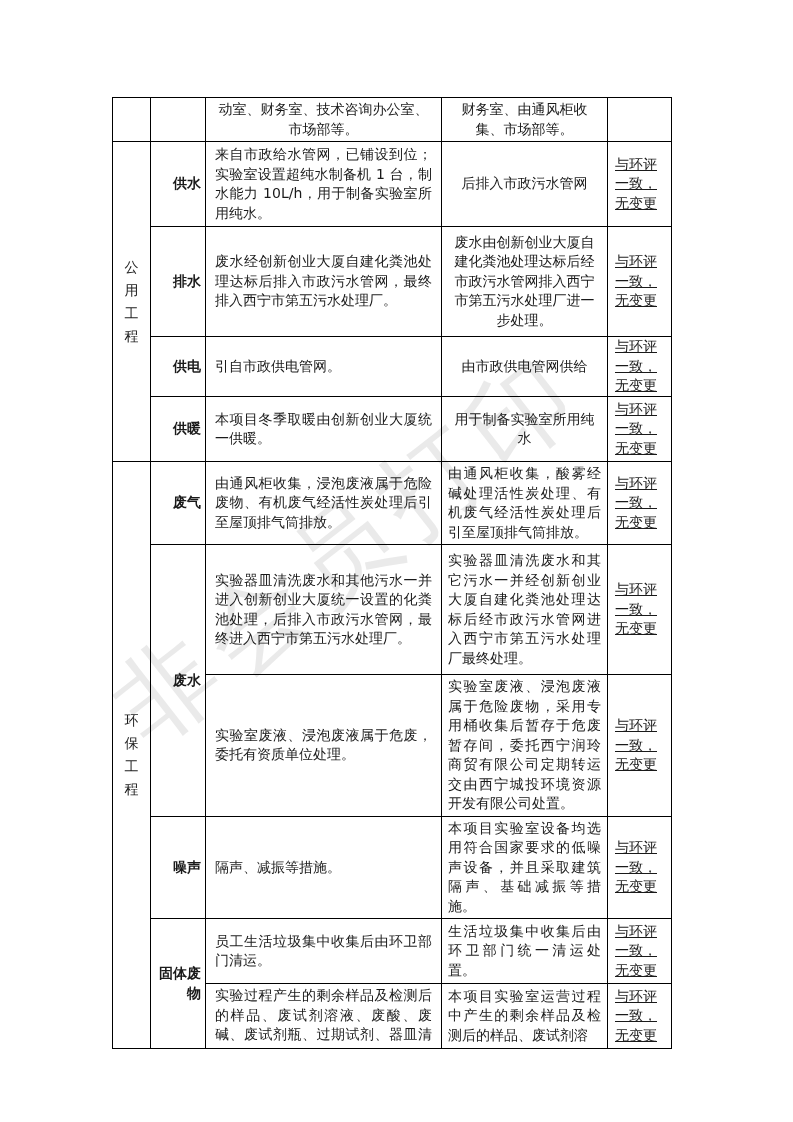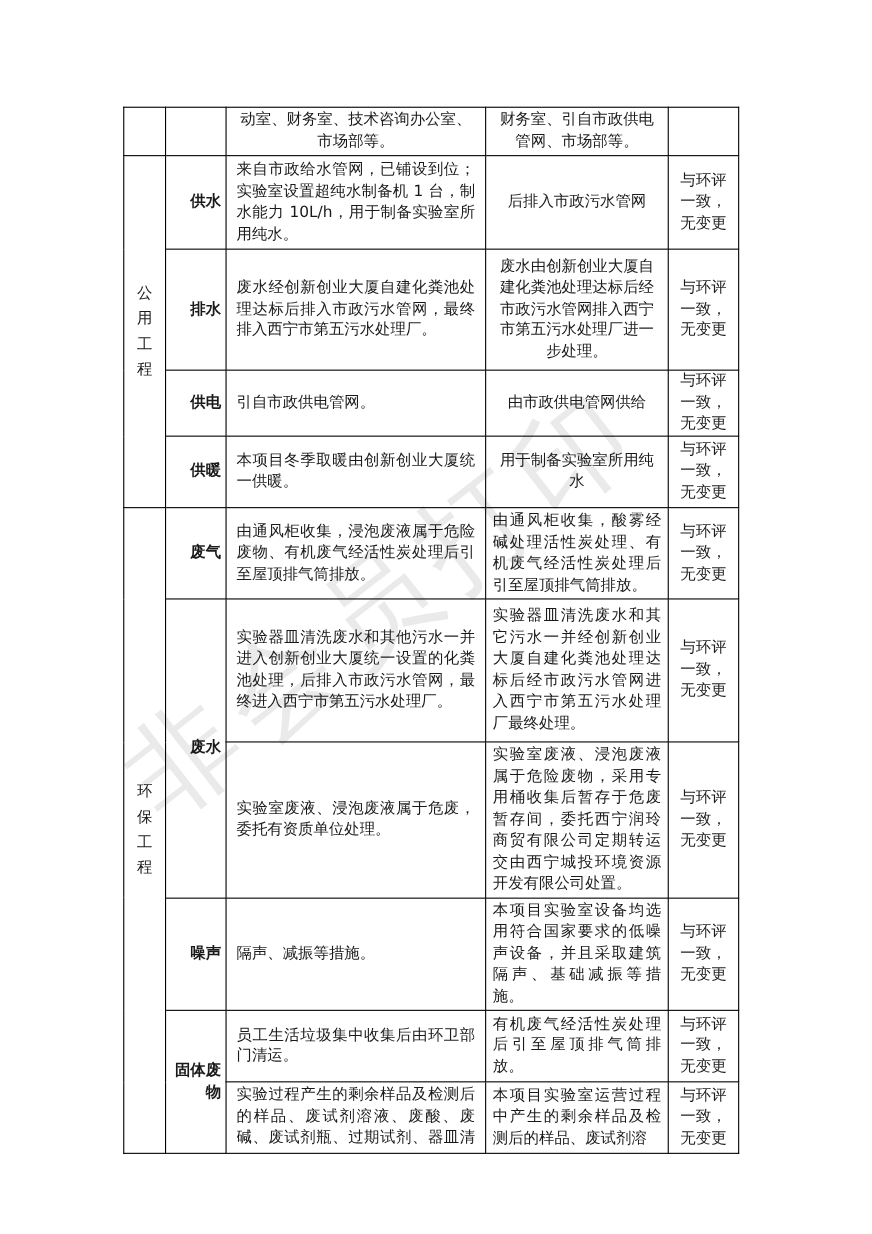--- a/index.html
+++ b/index.html
@@ -47,21 +47,21 @@
     display:inline-block;
     width:15px;
     line-height:23px;
     word-break:break-all;
     text-align:center;
   }
   td.item { text-align:right; line-height:19px; padding:0 4px; word-break:break-all;font-weight:bold; }
   td.orig { text-align:justify; padding:2px 9px; }
   td.actual { text-align:justify; padding:2px 6px; }
   td.c { text-align:center; }
-  td.status { padding:0 7px; line-height:18px; text-align:center; }
+  td.status { padding:0 7px; line-height:18px; text-align:left;text-decoration:underline; }
   td.top { vertical-align:top; }
   td.top .ct { max-height:60px; overflow:hidden; }
   
   tr.r0  { height:40px; }
   tr.r1  { height:85px; }
   tr.r2  { height:110px; }
   tr.r3  { height:60px; }
   tr.r4  { height:65px; }
   tr.r5  { height:81px; }
   tr.r6  { height:130px; }
@@ -84,21 +84,21 @@
         <col style="width:236px">
         <col style="width:166px">
         <col style="width:64px">
     </colgroup>
 
     <tbody>
         <tr class="r0">
       <td class="cat"></td>
       <td class="item"></td>
       <td class="orig c">动室、财务室、技术咨询办公室、市场部等。</td>
-      <td class="actual c">财务室、引自市政供电管网、市场部等。</td>
+      <td class="actual c">财务室、由通风柜收集、市场部等。</td>
       <td class="status"></td>
     </tr>
 
     <tr class="r1">
       <td class="cat" rowspan="4">
         <span class="vlabel">公用工程</span>
       </td>
       <td class="item">供水</td>
       <td class="orig">来自市政给水管网，已铺设到位；实验室设置超纯水制备机 1 台，制水能力 10L/h，用于制备实验室所用纯水。</td>
       <td class="actual c">后排入市政污水管网</td>
@@ -145,21 +145,21 @@
     </tr>
     <tr class="r8">
       <td class="item">噪声</td>
       <td class="orig">隔声、减振等措施。</td>
       <td class="actual">本项目实验室设备均选用符合国家要求的低噪声设备，并且采取建筑隔声、基础减振等措施。</td>
       <td class="status">与环评一致，无变更</td>
     </tr>
     <tr class="r9">
       <td class="item" rowspan="2">固体废物</td>
       <td class="orig">员工生活垃圾集中收集后由环卫部门清运。</td>
-      <td class="actual">有机废气经活性炭处理后引至屋顶排气筒排放。</td>
+      <td class="actual">生活垃圾集中收集后由环卫部门统一清运处置。</td>
       <td class="status">与环评一致，无变更</td>
     </tr>
     <tr class="r10">
       <td class="orig top">
             <div class="ct">实验过程产生的剩余样品及检测后的样品、废试剂溶液、废酸、废碱、废试剂瓶、过期试剂、器皿清洗产</div>
           </td>
       <td class="actual top">
             <div class="ct">本项目实验室运营过程中产生的剩余样品及检测后的样品、废试剂溶</div>
           </td>
       <td class="status top">

